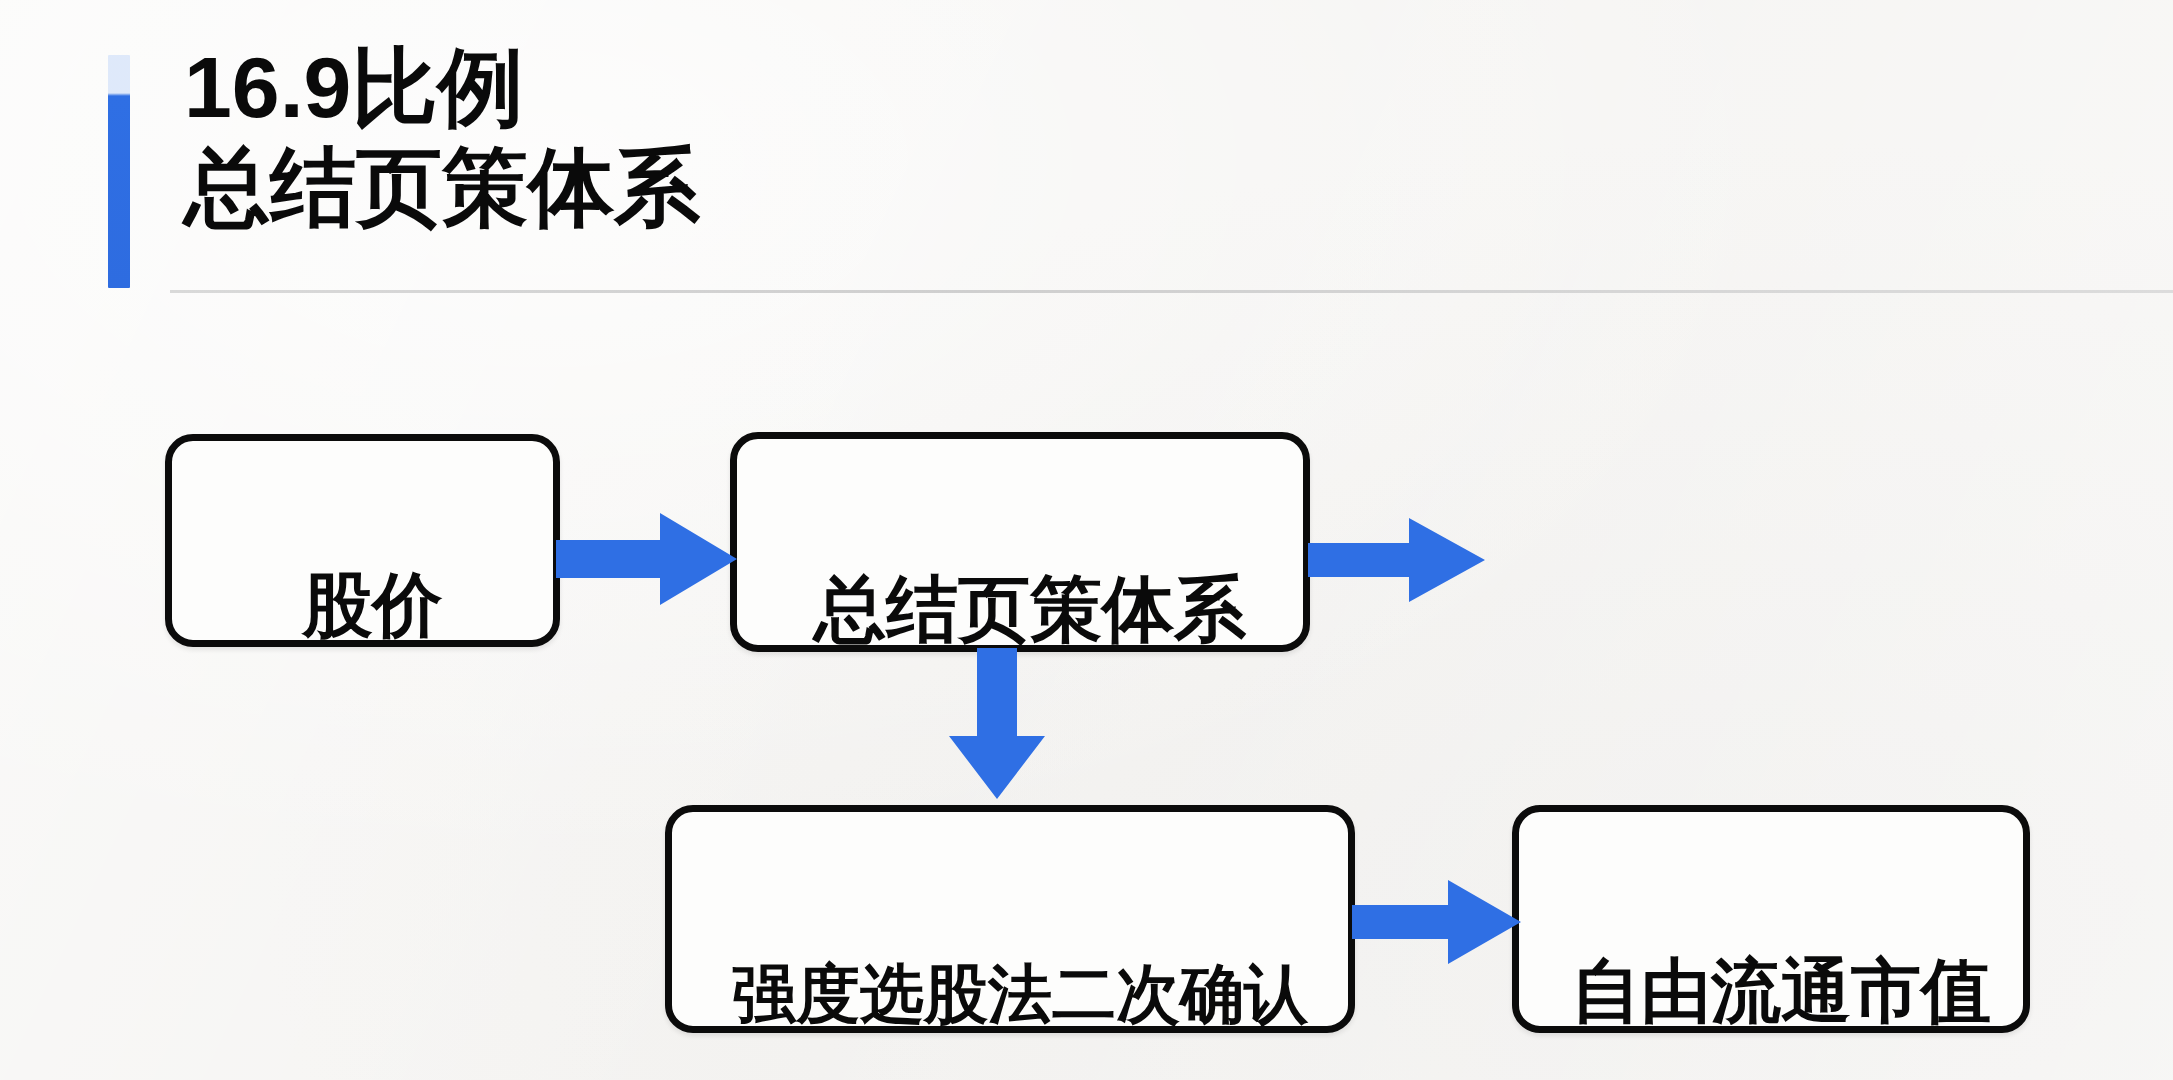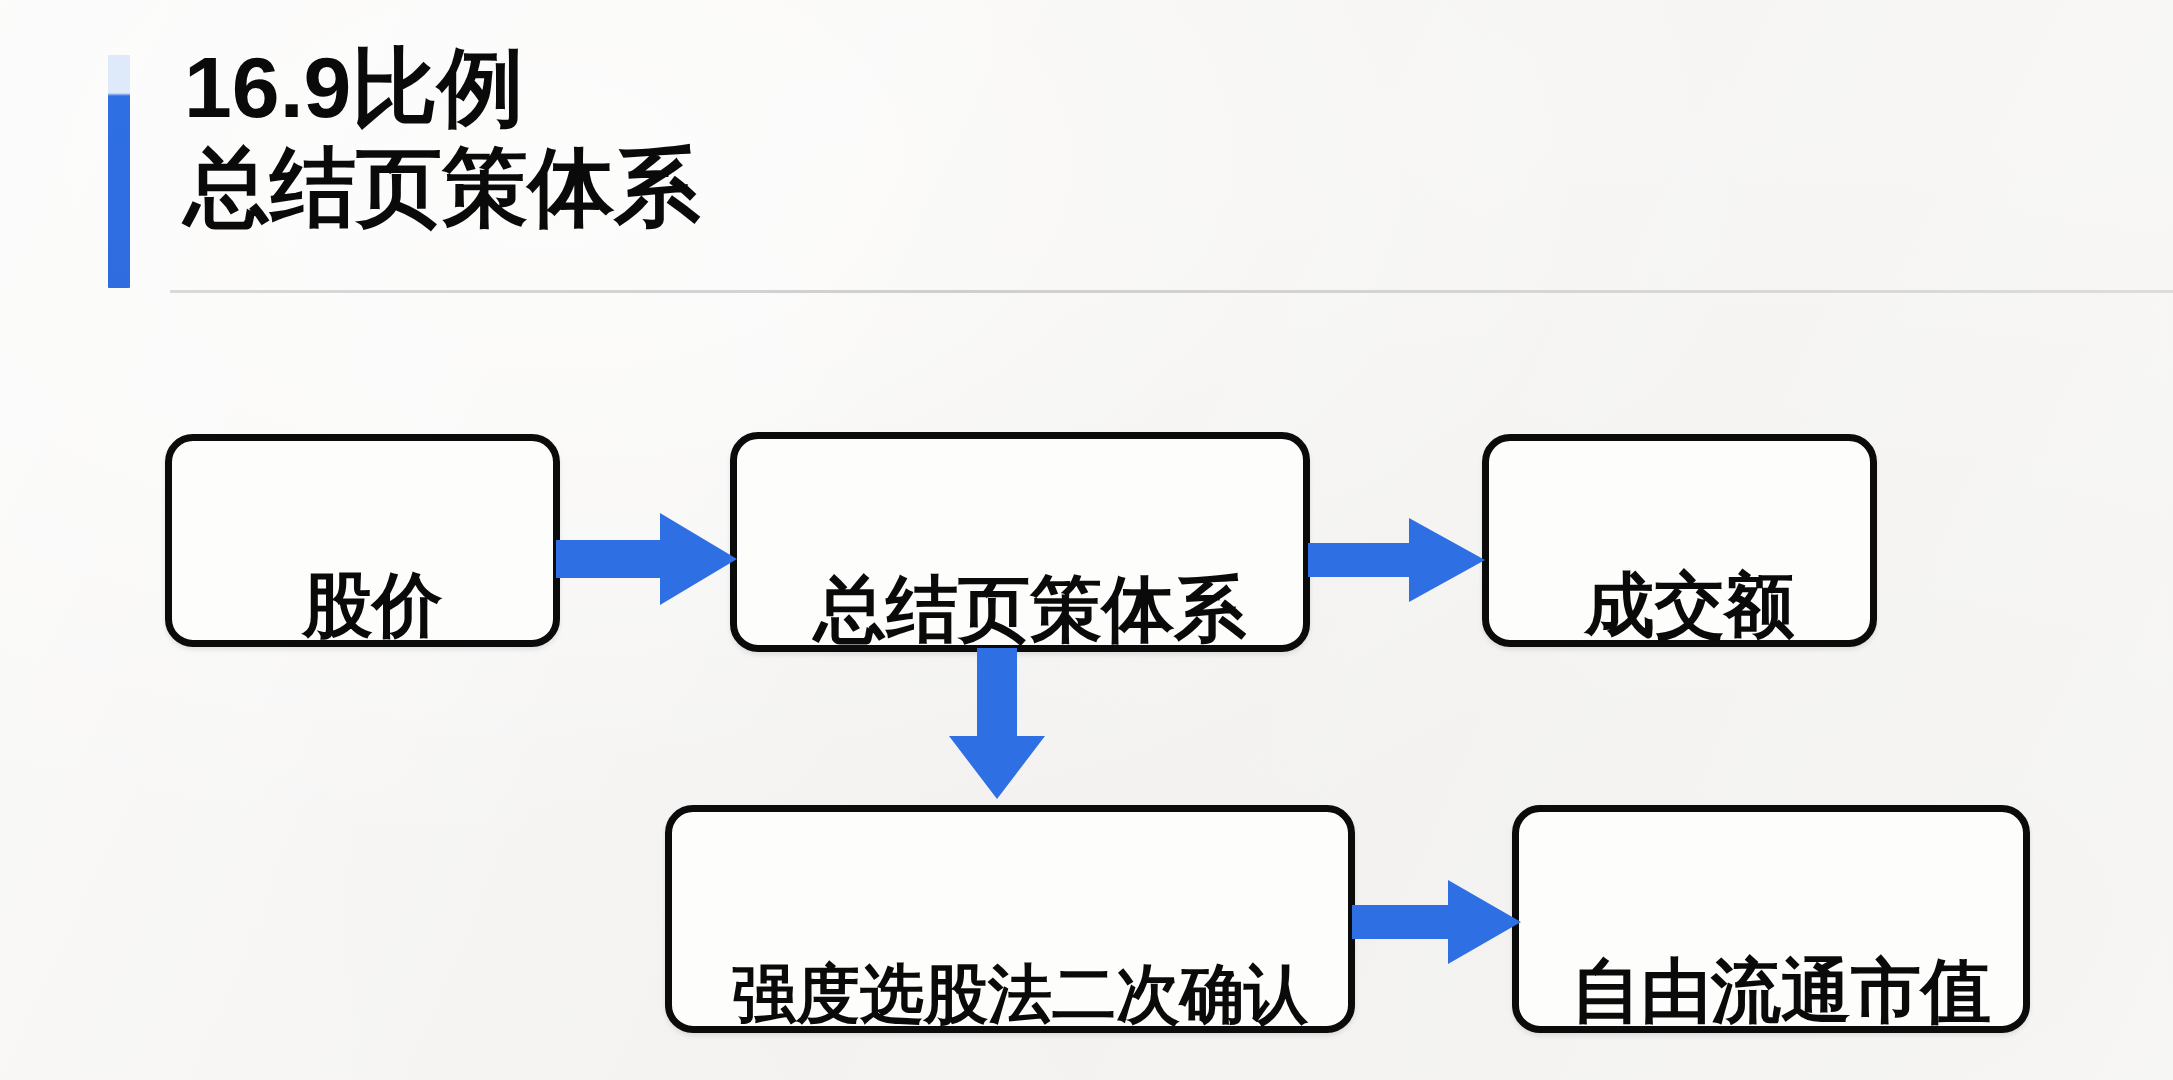--- a/index.html
+++ b/index.html
@@ -143,23 +143,20 @@
 <div class="flow">
 
   <div class="node" id="node-stock-price">
     <span class="node-label">股价</span>
   </div>
 
   <div class="node" id="node-free-float-cap">
     <span class="node-label">总结页策体系</span>
   </div>
 
-  <div class="node" id="node-turnover">
-    <span class="node-label">成交额</span>
-  </div>
 
   <div class="node" id="node-strength-confirm">
     <span class="node-label">强度选股法二次确认</span>
   </div>
 
   <div class="node" id="node-high-winrate">
     <span class="node-label">自由流通市值</span>
   </div>
 
   <div class="arrow" id="arrow-price-to-cap">

